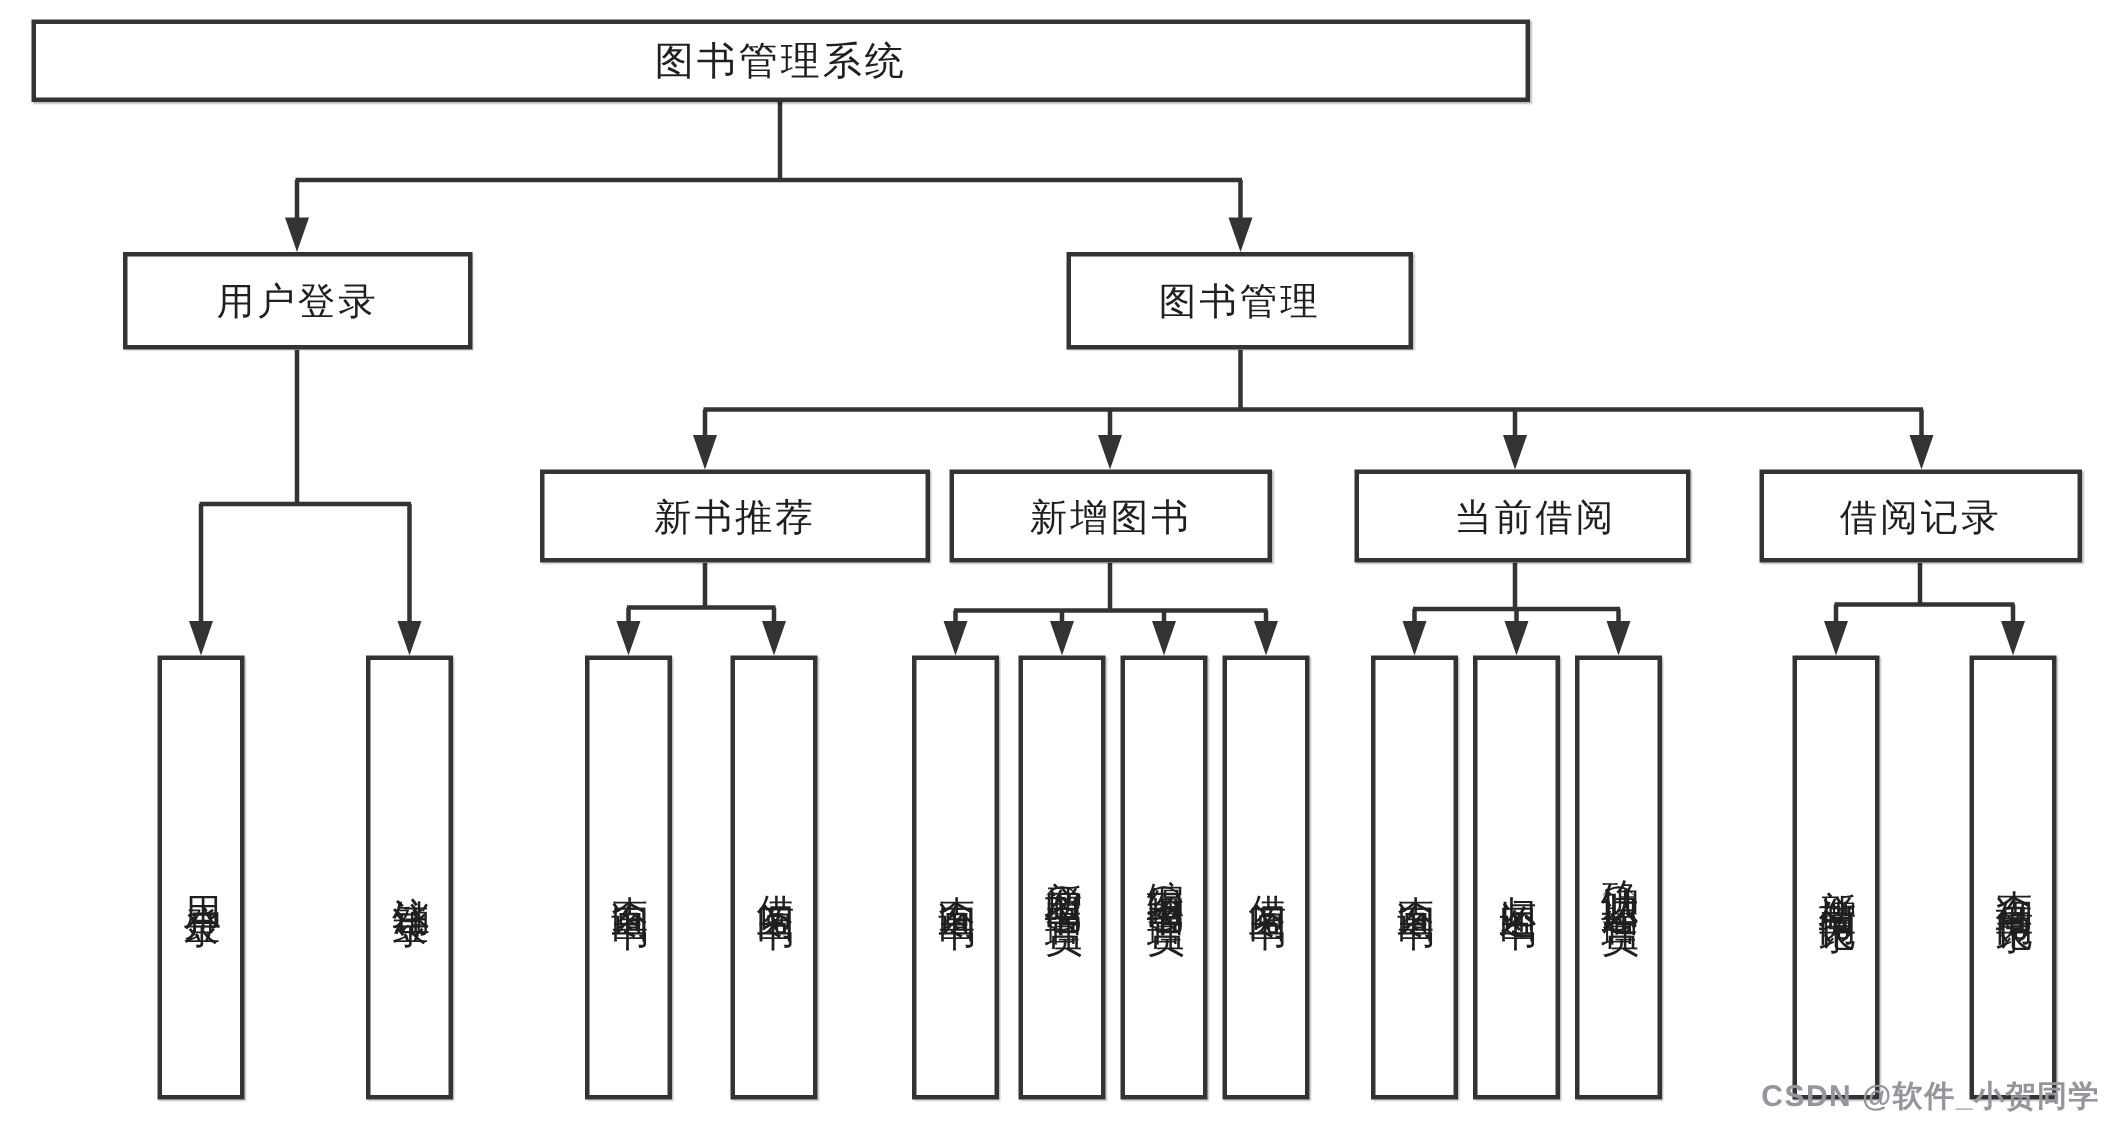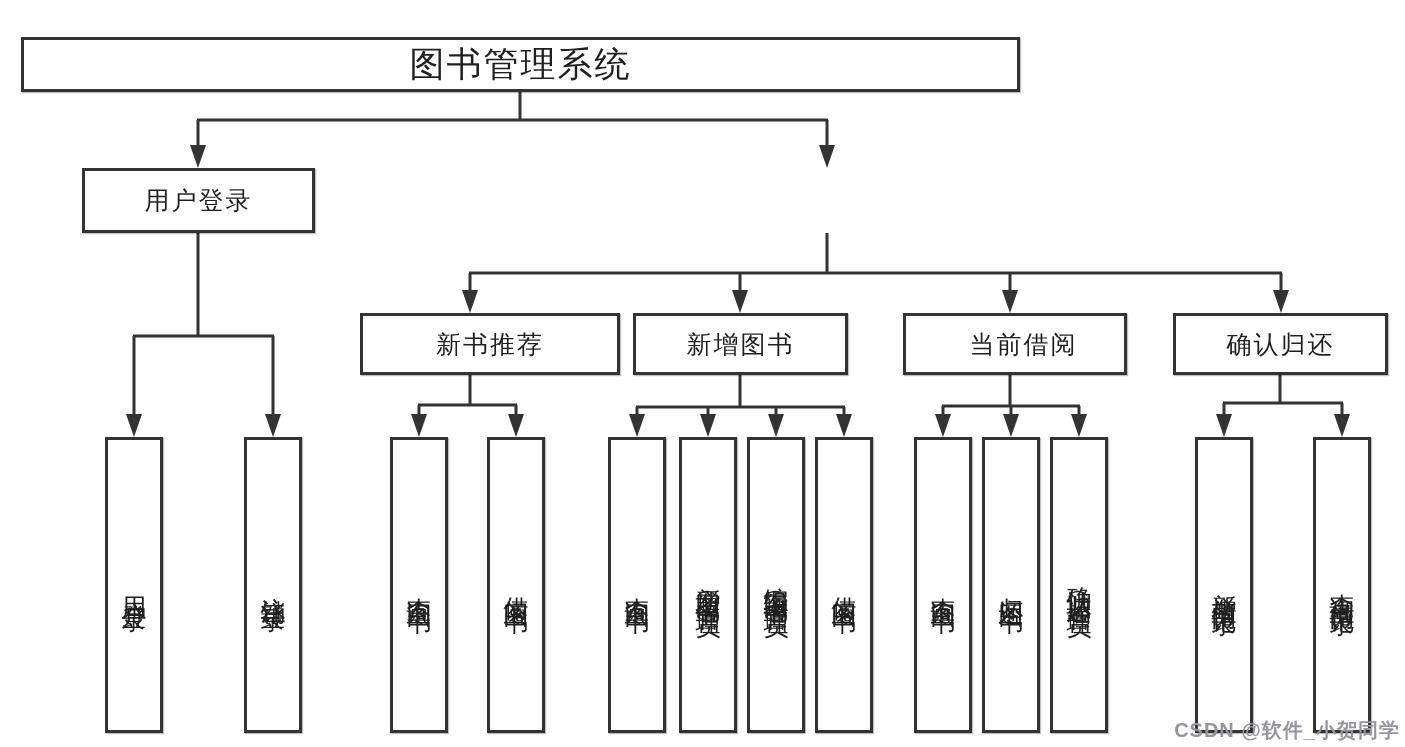--- a/index.html
+++ b/index.html
@@ -26,21 +26,21 @@
     display: flex;
     align-items: center;
     justify-content: center;
     box-shadow: 1px 1px 1px rgba(0,0,0,0.25);
   }
   .h-node {
     font-size: 25px;
     letter-spacing: 2px;
     white-space: nowrap;
   }
-  .root-node { font-size: 35px; margin-top: 24px; }
+  .root-node { font-size: 26px; }
   .v-node {
     writing-mode: vertical-rl;
     text-orientation: mixed;
     font-size: 25px;
     letter-spacing: 4px;
     line-height: 1;
   }
   .watermark {
     position: absolute;
     right: 5px;
@@ -99,25 +99,26 @@
       <polygon points="1003,414 1019,414 1011,437"></polygon>
       <polygon points="1071,414 1087,414 1079,437"></polygon>
       <polygon points="1216,414 1232,414 1224,437"></polygon>
       <polygon points="1334,414 1350,414 1342,437"></polygon>
     </g>
   </svg>
 
   <div class="node h-node root-node" style="left:21px; top:13px; width:999px; height:55px;">图书管理系统</div>
 
   <div class="node h-node" style="left:82px; top:168px; width:233px; height:65px;">用户登录</div>
+  <div class="node h-node" style="left:711px; top:168px; width:231px; height:65px;">图书管理</div>
 
   <div class="node h-node" style="left:360px; top:313px; width:260px; height:62px;">新书推荐</div>
   <div class="node h-node" style="left:633px; top:313px; width:215px; height:62px;">新增图书</div>
   <div class="node h-node" style="left:903px; top:313px; width:224px; height:62px;padding-left:17px;">当前借阅</div>
-  <div class="node h-node" style="left:1173px; top:313px; width:215px; height:62px;">确认归还</div>
+  <div class="node h-node" style="left:1173px; top:313px; width:215px; height:62px;">借阅记录</div>
 
   <div class="node v-node" style="left:105px; top:437px; width:58px; height:296px;">用户登录</div>
   <div class="node v-node" style="left:244px; top:437px; width:58px; height:296px;">注销登录</div>
 
   <div class="node v-node" style="left:390px; top:437px; width:58px; height:296px;">查询图书</div>
   <div class="node v-node" style="left:487px; top:437px; width:58px; height:296px;">借阅图书</div>
 
   <div class="node v-node" style="left:608px; top:437px; width:58px; height:296px;">查询图书</div>
   <div class="node v-node" style="left:679px; top:437px; width:58px; height:296px;">新增图书（管理员）</div>
   <div class="node v-node" style="left:747px; top:437px; width:58px; height:296px;">编辑图书（管理员）</div>

